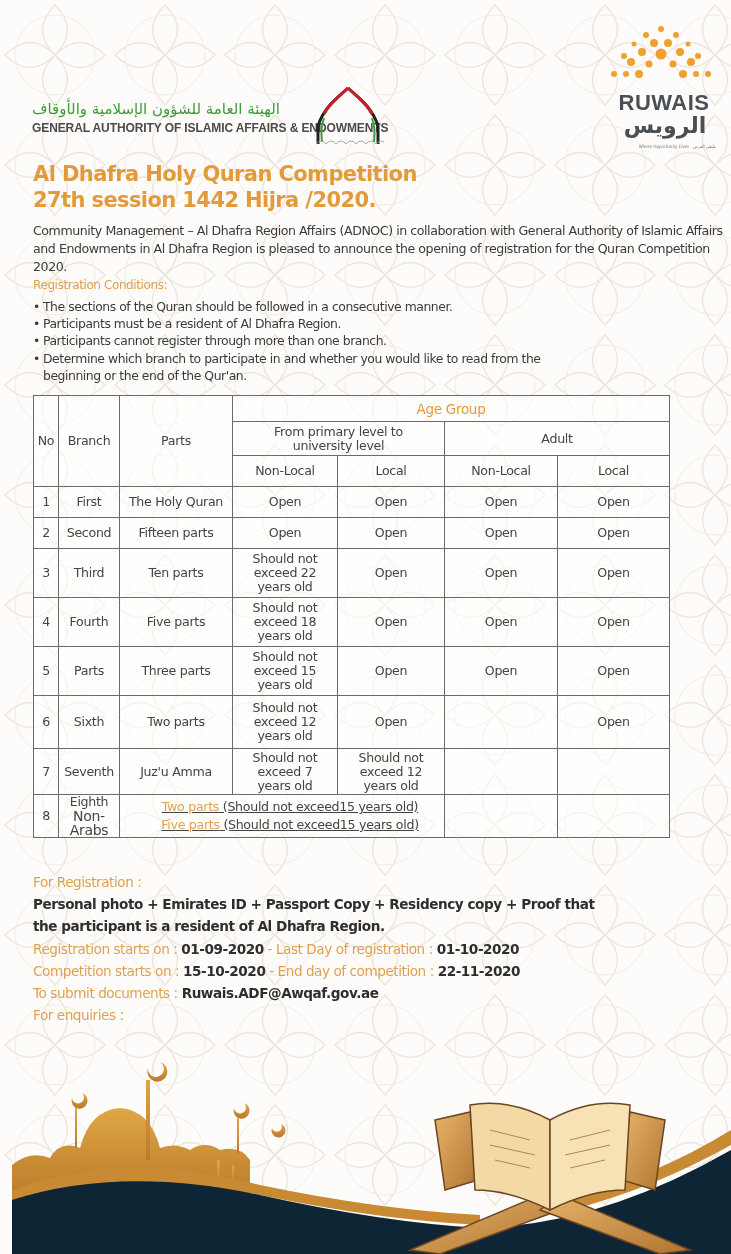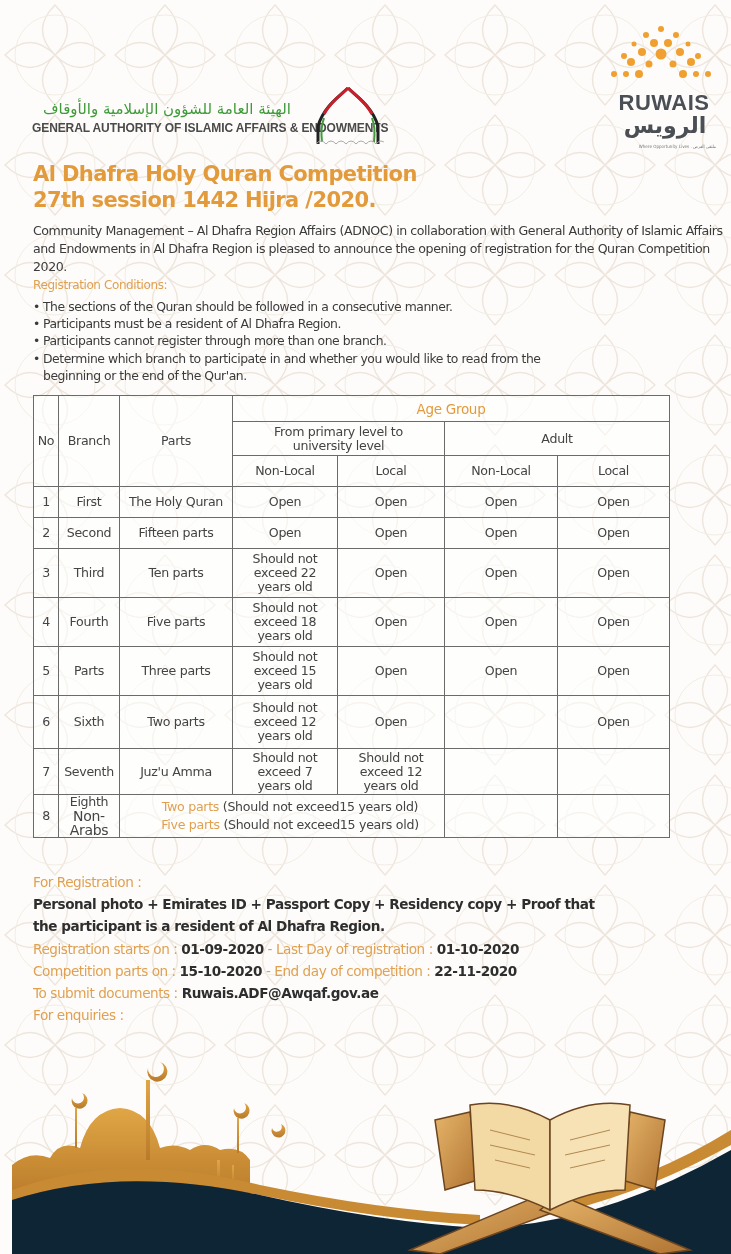--- a/index.html
+++ b/index.html
@@ -8,21 +8,21 @@
     background: #fdfcfa;
     font-family: "DejaVu Sans Condensed", "DejaVu Sans", sans-serif;
     color: #3a3a3a;
   }
   .bg-pattern { position: absolute; inset: 0; z-index: 0; }
   .page { position: absolute; inset: 0; z-index: 1; }
   .abs { position: absolute; }
 
   
   .gaiae { left: 32px; top: 100px; width: 270px; }
-  .gaiae .ar { color: #3f9b3a; font-size: 15px; text-align: center; font-family: "DejaVu Sans", sans-serif; direction: rtl; letter-spacing: 0.5px; }
+  .gaiae .ar { color: #3f9b3a; font-size: 15px; text-align: left; font-family: "DejaVu Sans", sans-serif; direction: rtl; letter-spacing: 0.5px; }
   .gaiae .en { color: #4a4a4a; font-size: 12px; font-weight: bold; margin-top: 3px; letter-spacing: -0.1px; white-space: nowrap; font-family: "Liberation Sans", sans-serif; }
   .dome { left: 312px; top: 84px; width: 72px; height: 66px; }
 
   .ruwais { left: 606px; top: 24px; width: 110px; }
   .ruwais .dots { width: 110px; height: 56px; }
   .ruwais .name { font-family: "Liberation Sans", sans-serif; font-weight: bold; color: #4a4f55; font-size: 22px; text-align: center; letter-spacing: 0.5px; margin-top: 8px; line-height: 22px; padding-left: 6px; }
   .ruwais .arname { font-family: "DejaVu Sans", sans-serif; color: #4a4f55; font-size: 22px; text-align: center; direction: rtl; line-height: 24px; font-weight: bold; padding-left: 8px;}
   .ruwais .tag { font-size: 4.5px; color: #777; text-align: right; margin-top: 6px; white-space: nowrap; }
 
   .title { left: 33px; top: 161px; color: #e39a3b; font-weight: bold; font-size: 21px; line-height: 26px; font-family: "DejaVu Sans", sans-serif; letter-spacing: -0.6px; }
@@ -43,21 +43,21 @@
   }
   table.comp td, table.comp th {
     border: 1.3px solid #6b6b6b; text-align: center; vertical-align: middle;
     font-weight: normal; padding: 0; line-height: 14px;
   }
   .agegroup { color: #e39a3b; font-weight: bold; font-size: 13.5px; }
   .h1 { height: 26px; } .h2 { height: 34px; } .h3 { height: 31px; }
   .r-short { height: 31px; } .r-tall { height: 49px; } .r-t2 { height: 53px; } .r-t3 { height: 46px; }
   .sub { display: block; font-size: 14px; }
   .gold { color: #e0a050; }
-  .eighth-parts { text-align: center; padding-left: 16px !important; line-height: 18px !important; }
+  .eighth-parts { text-align: center; padding-left: 16px !important; line-height: 18px !important; text-decoration: underline; }
 
   
   .info { left: 33px; top: 871px; font-family: "DejaVu Sans", sans-serif; font-size: 13.6px; line-height: 22.2px; letter-spacing: -0.45px; color: #2e2e2e; }
   .info .g { color: #e0a050; }
   .info .b { font-weight: bold; }
   .phone-gap { display: inline-block; width: 26px; }
 
   .bottom-art { left: 0; top: 1050px; width: 731px; height: 204px; }
 </style>
 </head>
@@ -244,21 +244,21 @@
     </table>
 
   <div class="abs info">
     <div class="g">For Registration :</div>
     <div class="b">Personal photo + Emirates ID + Passport Copy + Residency copy + Proof that</div>
     <div class="b">the participant is a resident of Al Dhafra Region.</div>
     <div>
       <span class="g">Registration starts on : </span><span class="b">01-09-2020</span><span class="g"> - Last Day of registration : </span><span class="b">01-10-2020</span>
     </div>
     <div>
-      <span class="g">Competition parts on : </span><span class="b">15-10-2020</span><span class="g"> - End day of competition : </span><span class="b">22-11-2020</span>
+      <span class="g">Competition starts on : </span><span class="b">15-10-2020</span><span class="g"> - End day of competition : </span><span class="b">22-11-2020</span>
     </div>
     <div>
       <span class="g">To submit documents : </span><span class="b">Ruwais.ADF@Awqaf.gov.ae</span>
     </div>
     <div class="g">For enquiries :</div>
   </div>
 
   <svg class="abs bottom-art" viewBox="0 0 731 204">
     <defs>
       <linearGradient id="goldg" x1="0" y1="0" x2="0" y2="1">

